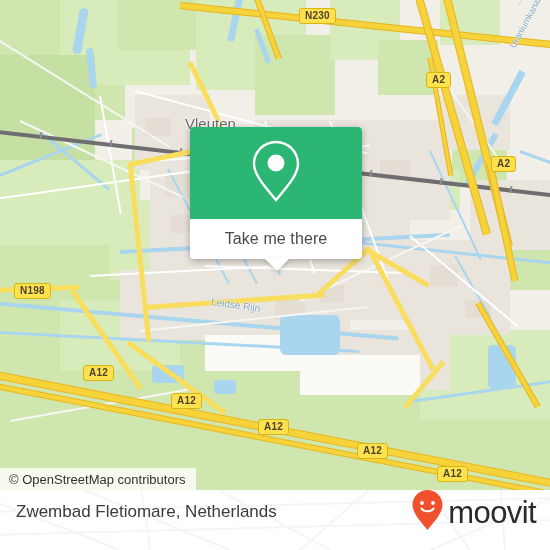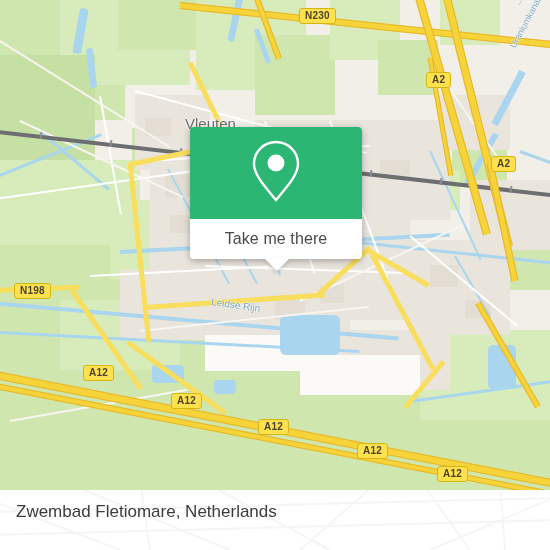--- a/index.html
+++ b/index.html
@@ -255,20 +255,23 @@
       <div class="shield" style="left:426px; top:72px;">A2</div>
       <div class="shield" style="left:491px; top:156px;">A2</div>
       <div class="shield" style="left:14px; top:283px;">N198</div>
       <div class="shield" style="left:83px; top:365px;">A12</div>
       <div class="shield" style="left:171px; top:393px;">A12</div>
       <div class="shield" style="left:258px; top:419px;">A12</div>
       <div class="shield" style="left:357px; top:443px;">A12</div>
       <div class="shield" style="left:437px; top:466px;">A12</div>
     </div>
 
+    <div class="attrib">
+      <span>© OpenStreetMap contributors</span>
+    </div>
   </div>
 
   <div class="card">
     <div class="card-top">
       <span>
         <svg width="52" height="66" viewBox="0 0 52 66">
           <path d="M26 4 C13.8 4 4 13.8 4 26 C4 38 18 52 26 62 C34 52 48 38 48 26 C48 13.8 38.2 4 26 4 Z" fill="none" stroke="#ffffff" stroke-width="2.4"></path>
           <circle cx="26" cy="25" r="8.5" fill="#ffffff"></circle>
         </svg>
       </span>
@@ -289,16 +292,27 @@
         <path d="M420 -10 L470 60"></path>
           <path d="M560 5 L430 60"></path>
         <path d="M-10 45 L560 30"></path>
           <path d="M-10 22 L560 8"></path>
         <path d="M140 -10 L150 60"></path>
           <path d="M500 -10 L505 60"></path>
       </g>
     </svg>
     <div class="footer-inner">
       <span class="footer-title">Zwembad Fletiomare, Netherlands</span>
+      <span class="brand">
+        <span>
+          <svg width="33" height="42" viewBox="0 0 33 42">
+            <path d="M16.5 1 C8.2 1 1.5 7.7 1.5 16 C1.5 25 12 35 16.5 41 C21 35 31.5 25 31.5 16 C31.5 7.7 24.8 1 16.5 1 Z" fill="#F0502D"></path>
+            <circle cx="11" cy="14" r="1.9" fill="#ffffff"></circle>
+            <circle cx="22" cy="14" r="1.9" fill="#ffffff"></circle>
+            <path d="M10.5 19.5 C12.8 23.2 20.2 23.2 22.5 19.5" stroke="#ffffff" stroke-width="2.1" fill="none" stroke-linecap="round"></path>
+          </svg>
+        </span>
+        <span class="brand-text">moovit</span>
+      </span>
     </div>
   </div>
 
 </div>
 
 </body></html>

